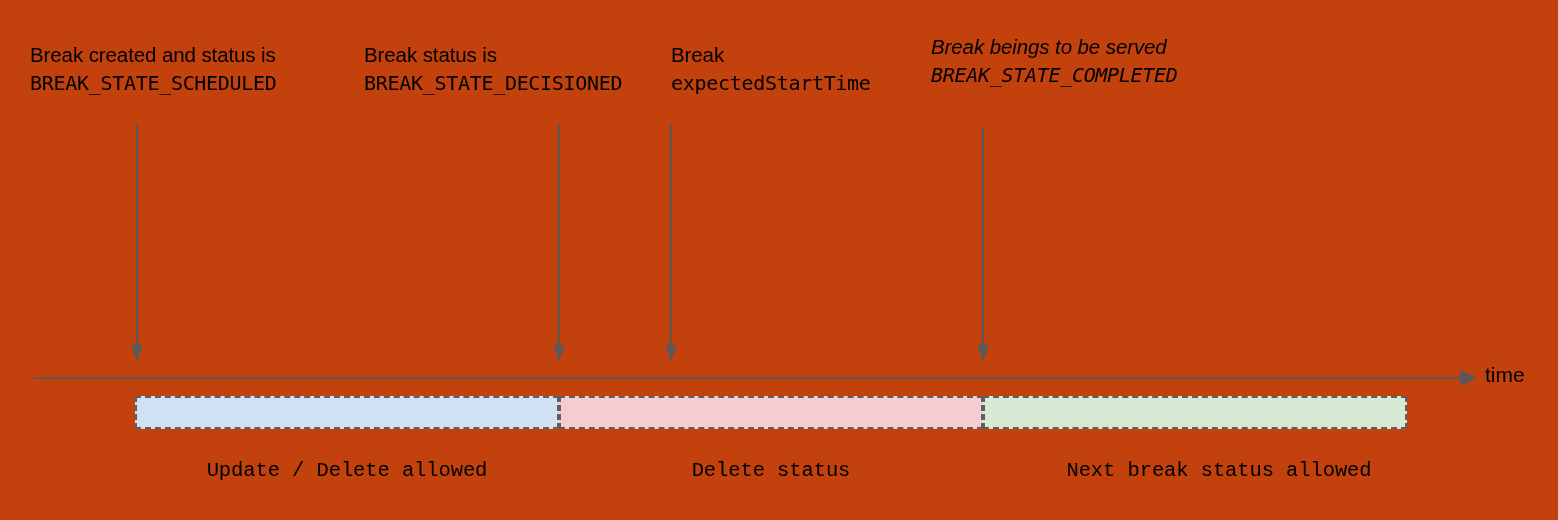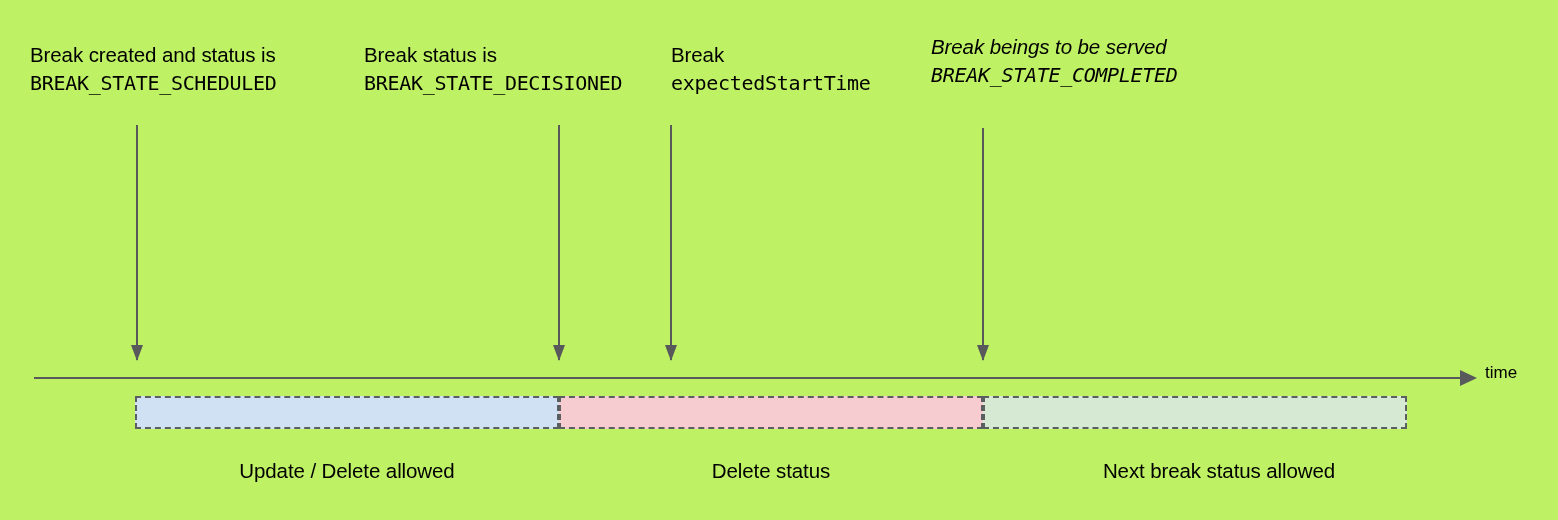--- a/index.html
+++ b/index.html
@@ -8,21 +8,21 @@
     background: #ffffff;
   }
   body {
     font-family: "Liberation Sans", sans-serif;
     -webkit-font-smoothing: antialiased;
   }
   #canvas {
     position: relative;
     width: 1558px;
     height: 520px;
-    background: #bef264;
+    background: #c2410c;
     overflow: hidden;
   }
 
   
   .annotation {
     position: absolute;
     color: #000000;
     line-height: 29px;
     white-space: nowrap;
   }
@@ -71,39 +71,39 @@
     position: absolute;
     width: 0;
     height: 0;
     border-top: 8px solid transparent;
     border-bottom: 8px solid transparent;
     border-left: 17px solid #58595b;
   }
   #axis-label {
     position: absolute;
     font-family: "Liberation Sans", sans-serif;
-    font-size: 17px;
+    font-size: 21px;
     color: #000000;
   }
 
   
   .phase-bar {
     position: absolute;
     top: 396px;
     height: 33px;
     box-sizing: border-box;
     border: 2.4px dashed #5c5f62;
   }
 
   
   .caption {
     position: absolute;
     top: 459px;
     text-align: center;
-    font-family: Liberation Sans, sans-serif;
+    font-family: Liberation Mono, monospace;
     font-size: 20.5px;
     color: #000000;
     letter-spacing: -0.1px;
     white-space: nowrap;
   }
 </style>
 </head>
 <body>
 
 <div id="canvas">

